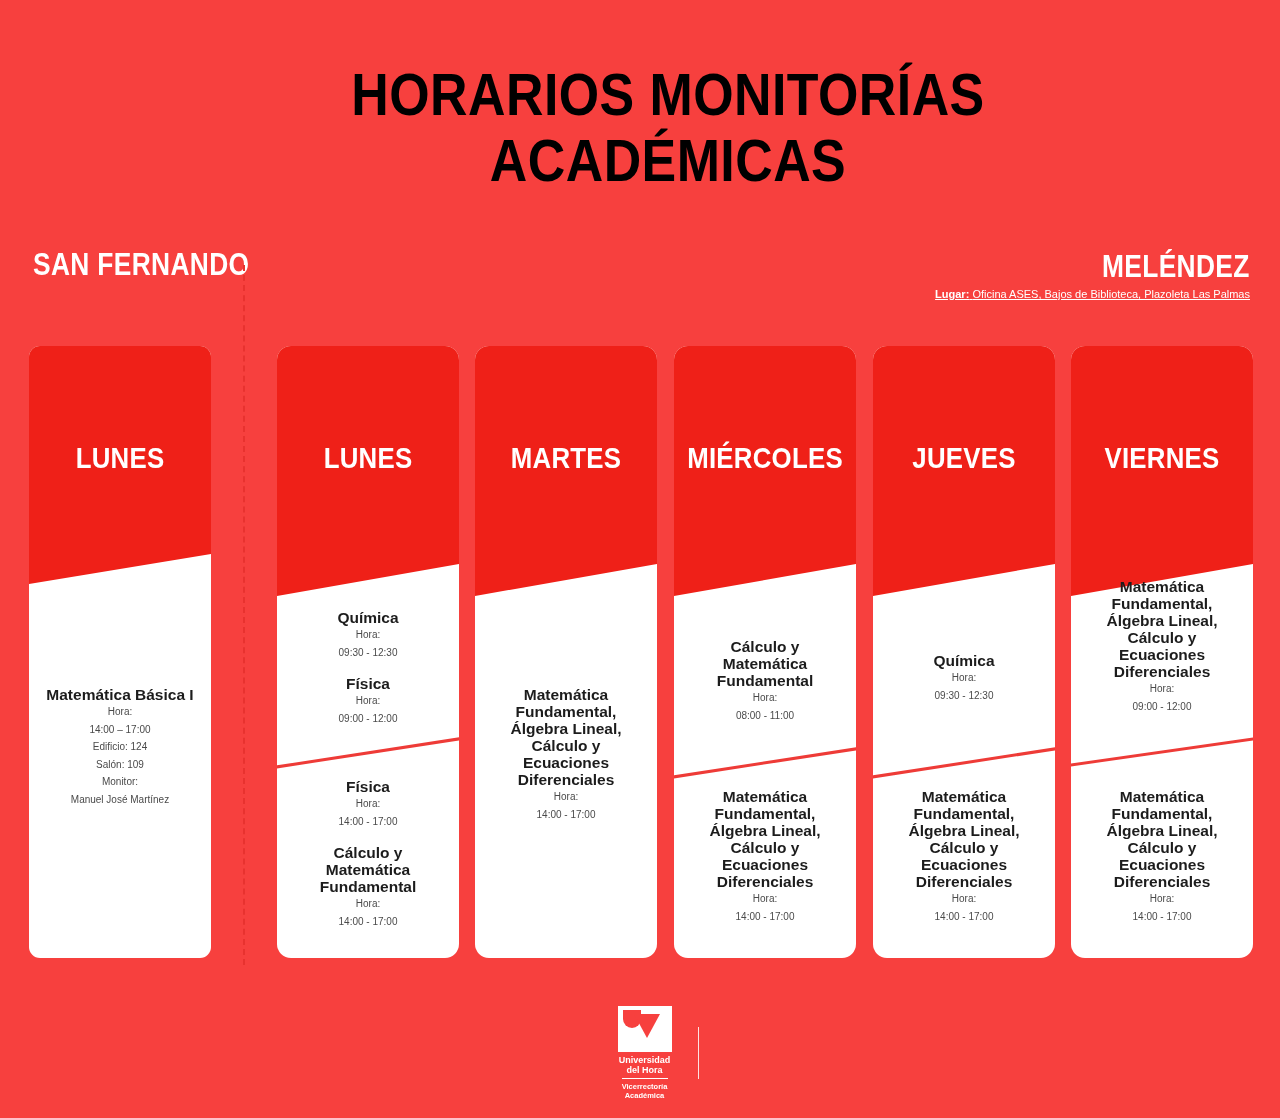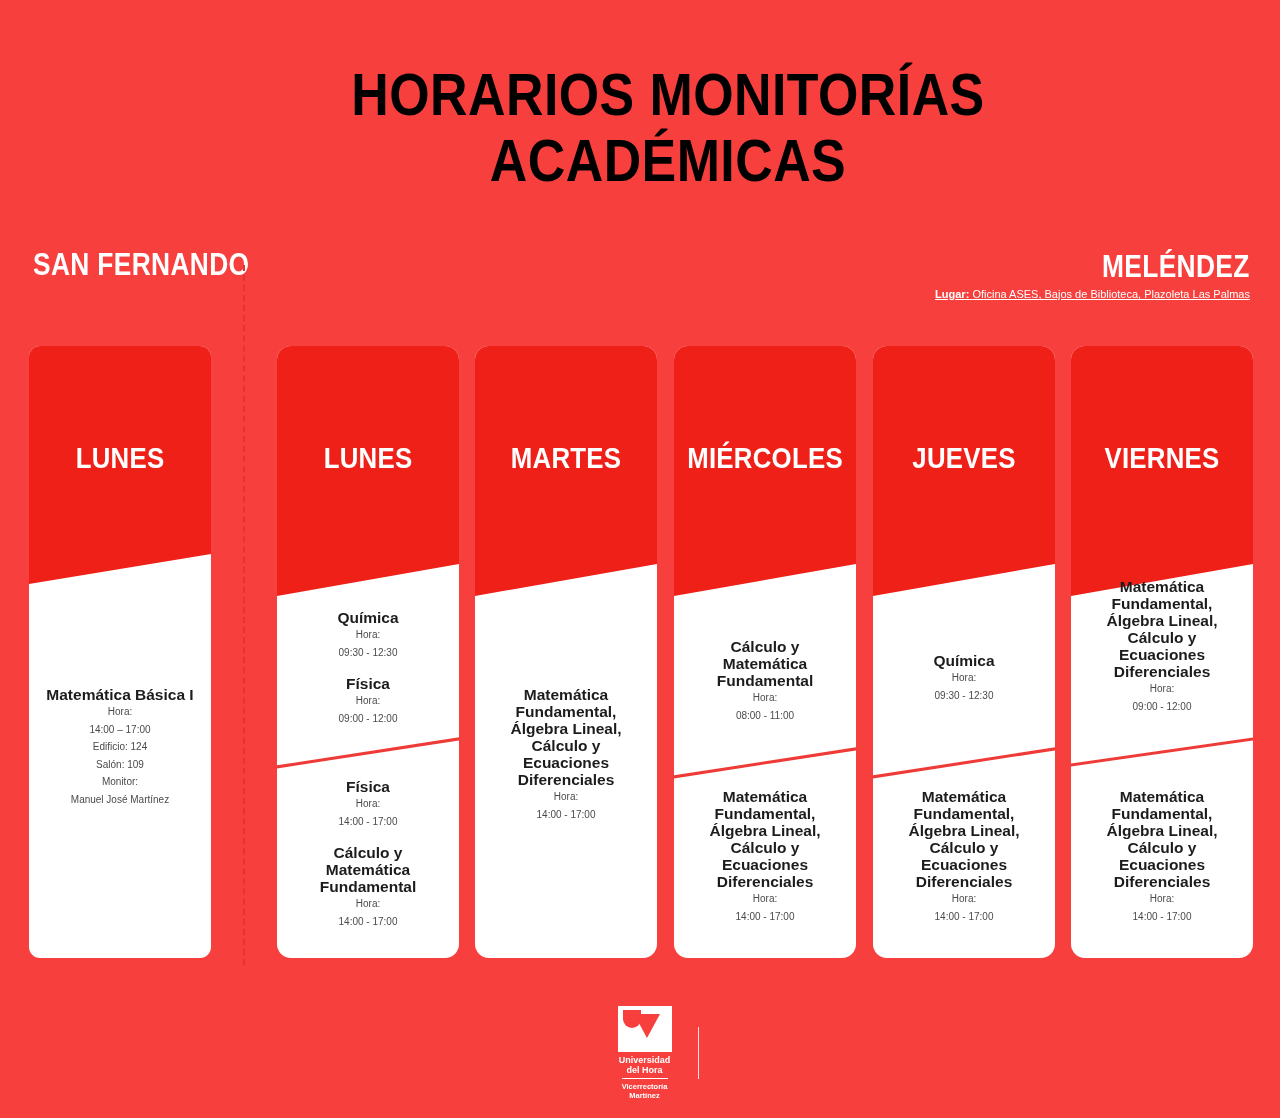--- a/index.html
+++ b/index.html
@@ -374,19 +374,19 @@
 <div class="footer">
 
   <div class="uv-logo">
     <div class="uv-mark">
       <div class="uv-v"></div>
     </div>
     <div class="uv-t1">Universidad</div>
     <div class="uv-t1">del Hora</div>
     <div class="uv-rule"></div>
     <div class="uv-t2">Vicerrectoría</div>
-    <div class="uv-t2">Martínez</div>
+    <div class="uv-t2">Académica</div>
   </div>
 
   <div class="logo-div"></div>
 
 
 </div>
 
 </body></html>

